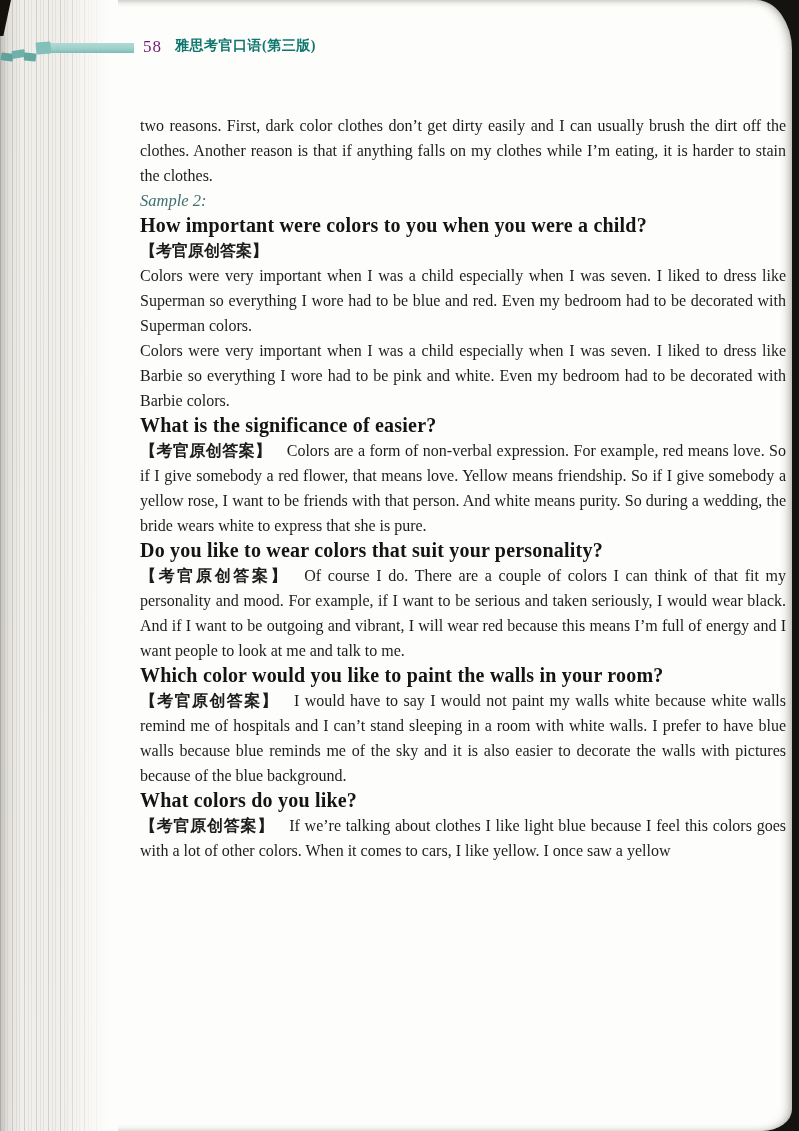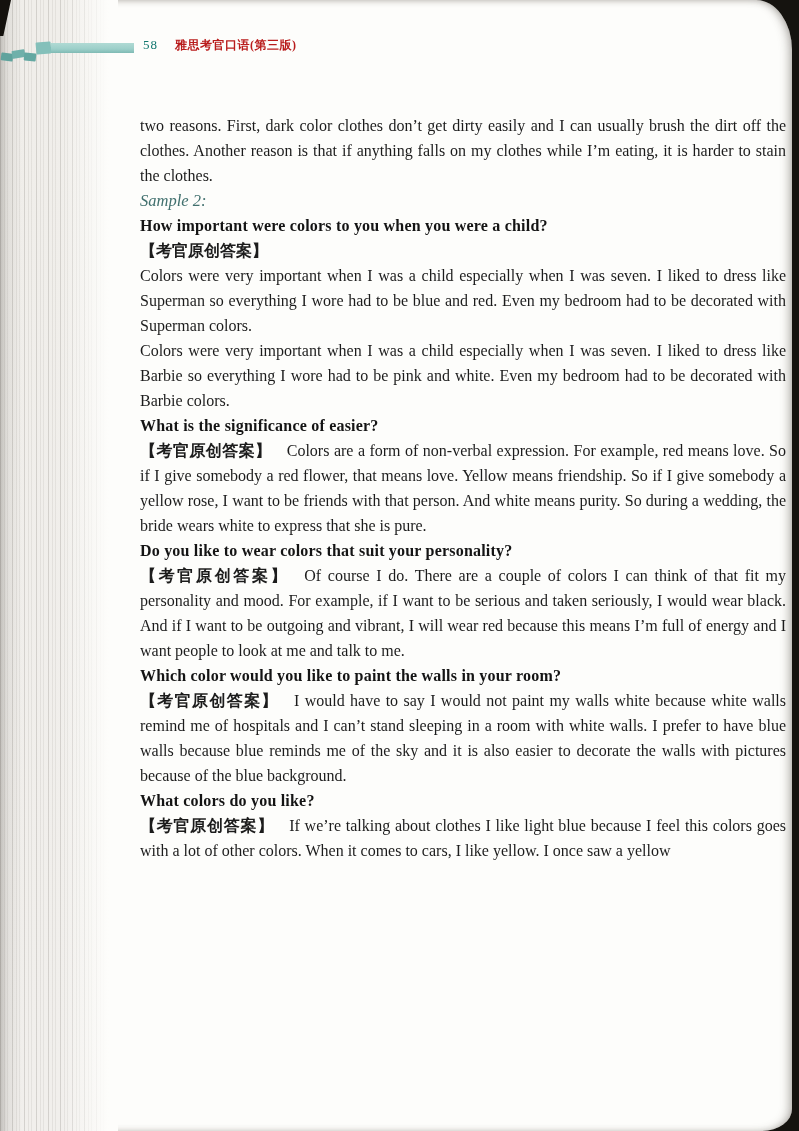--- a/index.html
+++ b/index.html
@@ -43,37 +43,37 @@
   .frag-b{left:12px;top:50px;width:13px;transform:rotate(-9deg);background:#6fb0aa;}
   .frag-c{left:24px;top:53px;width:12px;transform:rotate(6deg);background:#64a8a2;}
   .frag-d{left:36px;top:42px;width:15px;height:12px;transform:rotate(-5deg);background:#84c0ba;}
   
   .teal-bar{
     position:absolute;left:51px;top:43px;width:83px;height:10px;
     background:linear-gradient(#b0dad4,#9ccfc9 60%,#7fbab4);
   }
   .page-num{
     position:absolute;left:143px;top:37px;
-    font-size:13px;color:#0f766e;letter-spacing:1px;
+    font-size:17px;color:#701a75;letter-spacing:1px;
   }
   .book-title{
     position:absolute;left:175px;top:37px;
-    font-size:12px;font-weight:700;color:#b91c1c;letter-spacing:.5px;
+    font-size:14px;font-weight:700;color:#0f766e;letter-spacing:.5px;
   }
   
   .content{
     position:absolute;left:140px;top:85px;width:646px;
     font-size:16px;line-height:25px;color:#1c1c1c;margin-top:28px;
   }
   .content p{margin:0;text-align:justify;}
   .sample{
     color:#41706e;font-style:italic;font-size:16.5px;text-align:right;
   }
   .question{
-    margin:22px 0 0 0;font-size:16px;font-weight:700;color:#141414;
+    margin:22px 0 0 0;font-size:20px;font-weight:700;color:#141414;
     letter-spacing:.2px;
   }
   .ans-line{font-weight:700;text-align:left !important;}
   .ans-label{font-weight:700;margin-right:15px;white-space:nowrap;}
 </style>
 </head>
 <body>
 
 <div class="scan">
   <div class="page">

